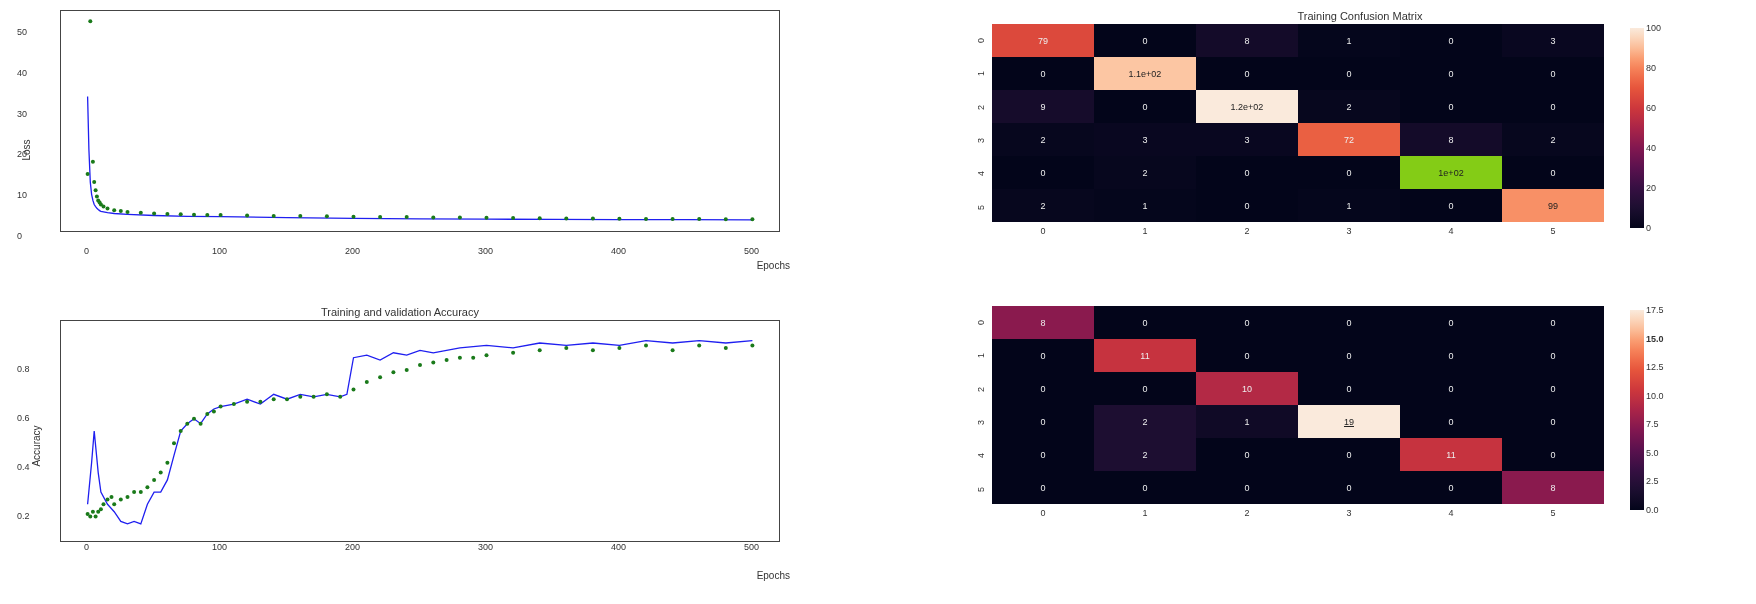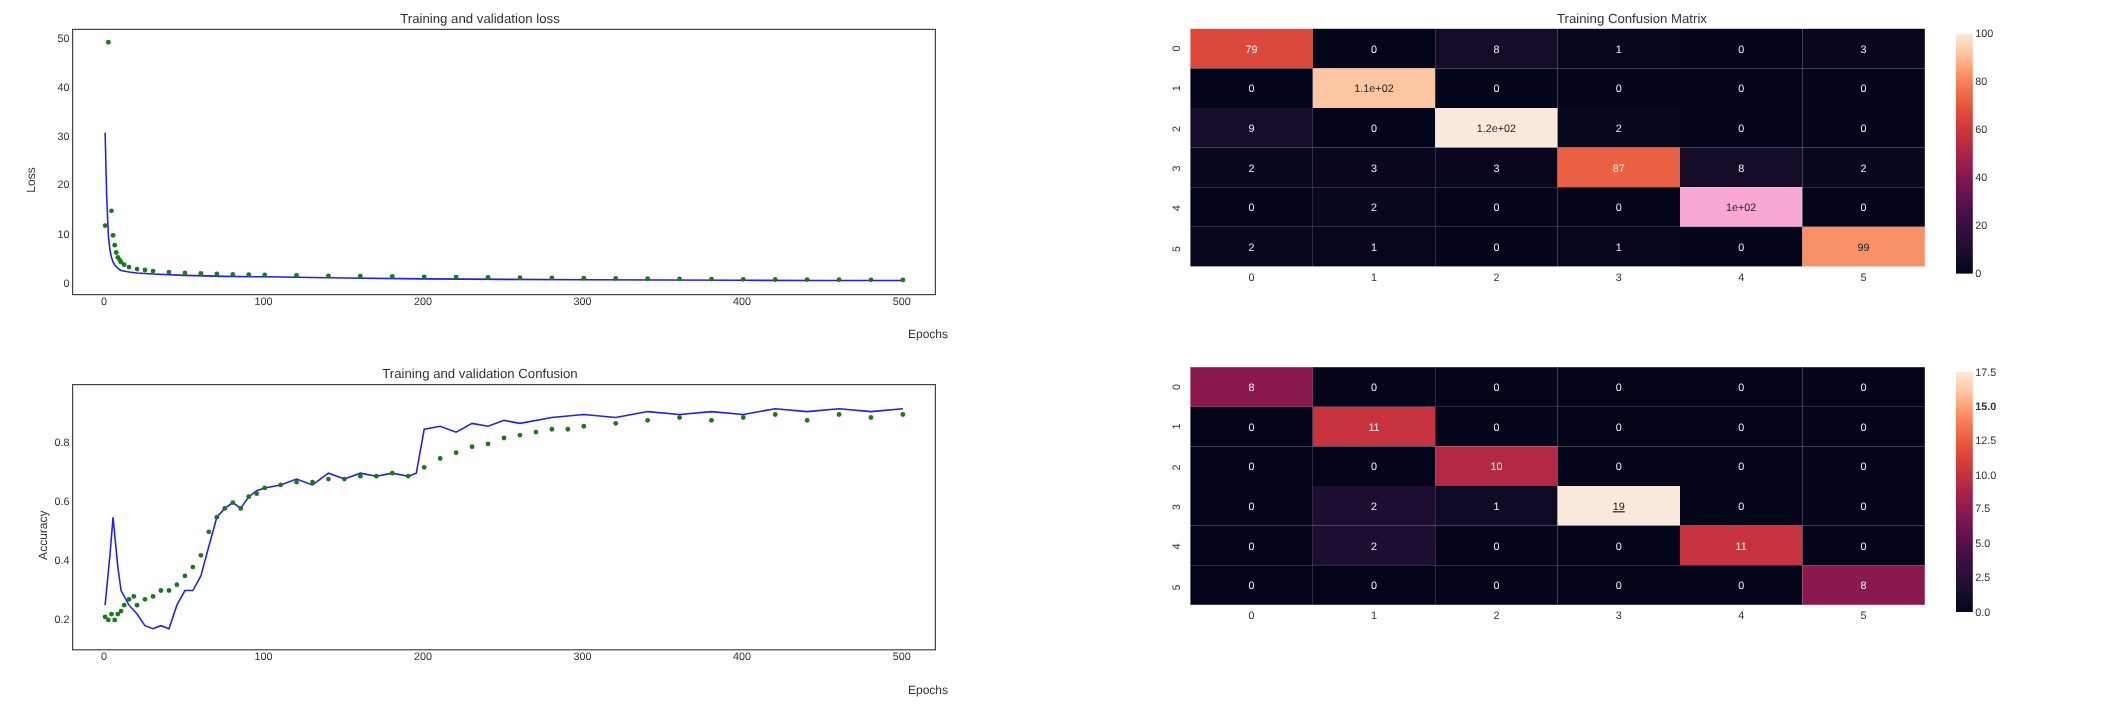--- a/index.html
+++ b/index.html
@@ -51,24 +51,23 @@
   }
   .yticks {
     position: absolute;
     left: 20px;
     top: 14px;
     height: 220px;
     width: 28px;
   }
   .ytick {
     position: absolute;
-    right: 0;
+    right: 13px;
     transform: translateY(-50%);
     font-size: 9px;
-    text-align: right;
     width: 28px;
   }
   .xticks {
     position: absolute;
     left: 50px;
     right: 10px;
     top: 236px;
     height: 14px;
   }
   .xtick {
@@ -146,21 +145,20 @@
     width: 100%;
     height: 100%;
   }
 </style>
 </head>
 <body>
 
 <div class="grid">
 
   <div class="panel">
-    <div class="title">Training and validation loss</div>
     <div class="ylabel">Loss</div>
     <div class="yticks" id="yt0">
         <span class="ytick" style="top: 211.852px;">0</span>
         <span class="ytick" style="top: 171.111px;">10</span>
         <span class="ytick" style="top: 130.37px;">20</span>
         <span class="ytick" style="top: 89.6296px;">30</span>
         <span class="ytick" style="top: 48.8889px;">40</span>
         <span class="ytick" style="top: 8.14815px;">50</span>
       </div>
     <div class="plot-box" id="plot0">
@@ -247,28 +245,28 @@
             <div class="cell" style="background: rgb(3, 5, 26); color: rgb(238, 238, 238);">0</div>
             <div class="cell" style="background: rgb(22, 12, 43); color: rgb(238, 238, 238);">9</div>
             <div class="cell" style="background: rgb(3, 5, 26); color: rgb(238, 238, 238);">0</div>
             <div class="cell" style="background: rgb(250, 234, 220); color: rgb(34, 34, 34);">1.2e+02</div>
             <div class="cell" style="background: rgb(7, 7, 30); color: rgb(238, 238, 238);">2</div>
             <div class="cell" style="background: rgb(3, 5, 26); color: rgb(238, 238, 238);">0</div>
             <div class="cell" style="background: rgb(3, 5, 26); color: rgb(238, 238, 238);">0</div>
             <div class="cell" style="background: rgb(7, 7, 30); color: rgb(238, 238, 238);">2</div>
             <div class="cell" style="background: rgb(9, 7, 32); color: rgb(238, 238, 238);">3</div>
             <div class="cell" style="background: rgb(9, 7, 32); color: rgb(238, 238, 238);">3</div>
-            <div class="cell" style="background: rgb(234, 96, 66); color: rgb(238, 238, 238);">87</div>
+            <div class="cell" style="background: rgb(234, 96, 66); color: rgb(238, 238, 238);">72</div>
             <div class="cell" style="background: rgb(20, 11, 41); color: rgb(238, 238, 238);">8</div>
             <div class="cell" style="background: rgb(7, 7, 30); color: rgb(238, 238, 238);">2</div>
             <div class="cell" style="background: rgb(3, 5, 26); color: rgb(238, 238, 238);">0</div>
             <div class="cell" style="background: rgb(7, 7, 30); color: rgb(238, 238, 238);">2</div>
             <div class="cell" style="background: rgb(3, 5, 26); color: rgb(238, 238, 238);">0</div>
             <div class="cell" style="background: rgb(3, 5, 26); color: rgb(238, 238, 238);">0</div>
-            <div class="cell" style="background: #f9a8d4; color: rgb(34, 34, 34);">1e+02</div>
+            <div class="cell" style="background: #84cc16; color: rgb(34, 34, 34);">1e+02</div>
             <div class="cell" style="background: rgb(3, 5, 26); color: rgb(238, 238, 238);">0</div>
             <div class="cell" style="background: rgb(7, 7, 30); color: rgb(238, 238, 238);">2</div>
             <div class="cell" style="background: rgb(5, 6, 28); color: rgb(238, 238, 238);">1</div>
             <div class="cell" style="background: rgb(3, 5, 26); color: rgb(238, 238, 238);">0</div>
             <div class="cell" style="background: rgb(5, 6, 28); color: rgb(238, 238, 238);">1</div>
             <div class="cell" style="background: rgb(3, 5, 26); color: rgb(238, 238, 238);">0</div>
             <div class="cell" style="background: rgb(248, 144, 102); color: rgb(34, 34, 34);">99</div>
           </div>
         <div class="heat-x" id="hx2" style="width:612px;">
             <span>0</span>
@@ -287,21 +285,21 @@
             <span class="cbar-tick" style="top: 120px;">40</span>
             <span class="cbar-tick" style="top: 80px;">60</span>
             <span class="cbar-tick" style="top: 40px;">80</span>
             <span class="cbar-tick" style="top: 0px;">100</span>
           </div>
       </div>
     </div>
   </div>
 
   <div class="panel">
-    <div class="title">Training and validation Confusion</div>
+    <div class="title">Training and validation Accuracy</div>
     <div class="ylabel">Accuracy</div>
     <div class="yticks" id="yt1">
         <span class="ytick" style="top: 195.556px;">0.2</span>
         <span class="ytick" style="top: 146.667px;">0.4</span>
         <span class="ytick" style="top: 97.7778px;">0.6</span>
         <span class="ytick" style="top: 48.8889px;">0.8</span>
       </div>
     <div class="plot-box" id="plot1">
       <svg class="lines" id="svg1" viewBox="0 0 718 220">
           <path d="M26.6 183.3 L30.6 141.8 L33.2 110.0 L37.2 151.6 L39.9 171.1 L46.5 183.3 L53.2 190.7 L59.8 200.4 L66.5 202.9 L73.1 200.4 L79.8 202.9 L86.4 183.3 L93.1 171.1 L99.7 171.1 L106.4 158.9 L113.0 134.4 L119.7 110.0 L126.3 102.7 L133.0 97.8 L139.6 102.7 L146.3 92.9 L152.9 88.0 L159.6 85.6 L172.9 83.1 L186.1 78.2 L199.4 83.1 L212.7 73.3 L226.0 78.2 L239.3 73.3 L252.6 75.8 L265.9 73.3 L279.2 75.8 L285.9 73.3 L292.5 36.7 L305.8 34.2 L319.1 39.1 L332.4 31.8 L345.7 34.2 L359.0 29.3 L372.3 31.8 L398.9 26.9 L425.5 24.4 L452.1 26.9 L478.7 22.0 L505.3 24.4 L531.9 22.0 L558.4 24.4 L585.0 19.6 L611.6 22.0 L638.2 19.6 L664.8 22.0 L691.4 19.6 " fill="none" stroke="#1f1ff0" stroke-width="1.3"></path>

